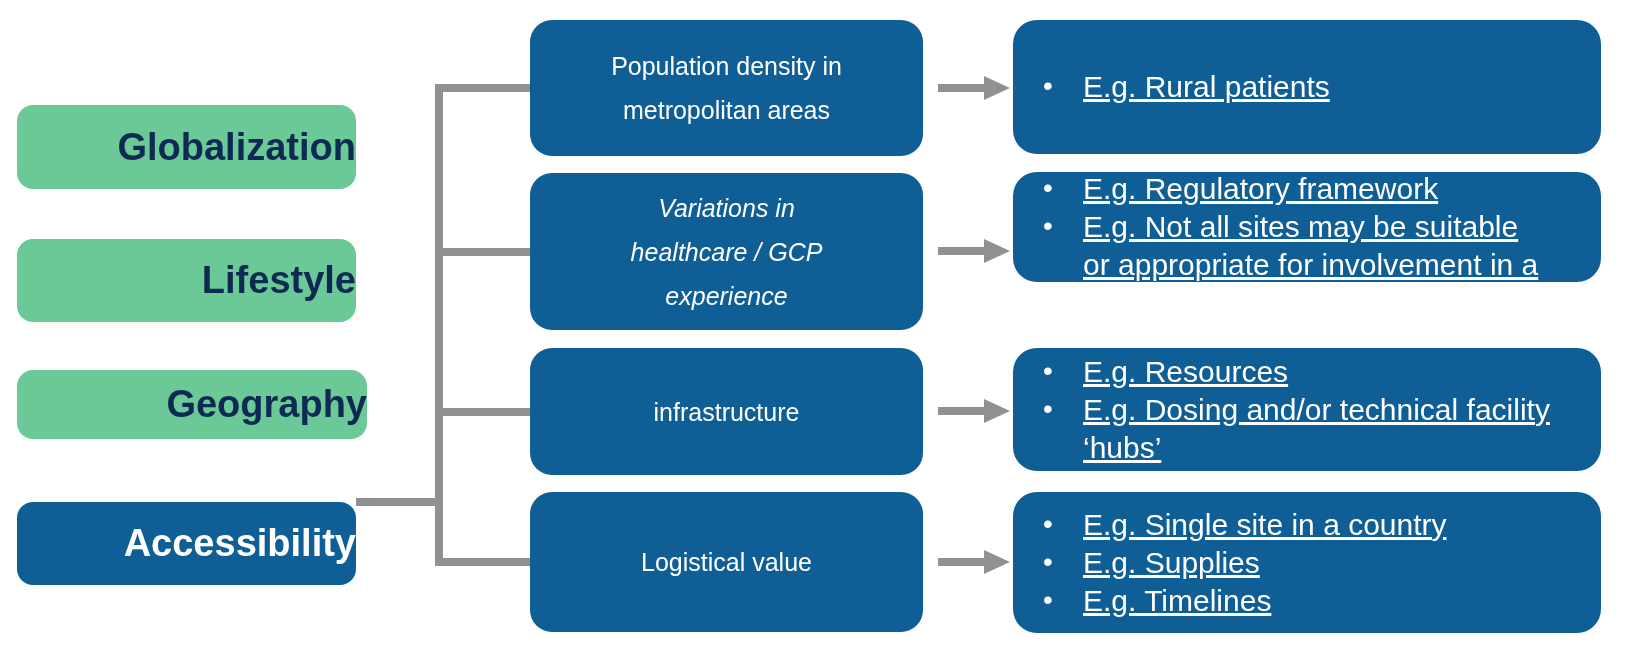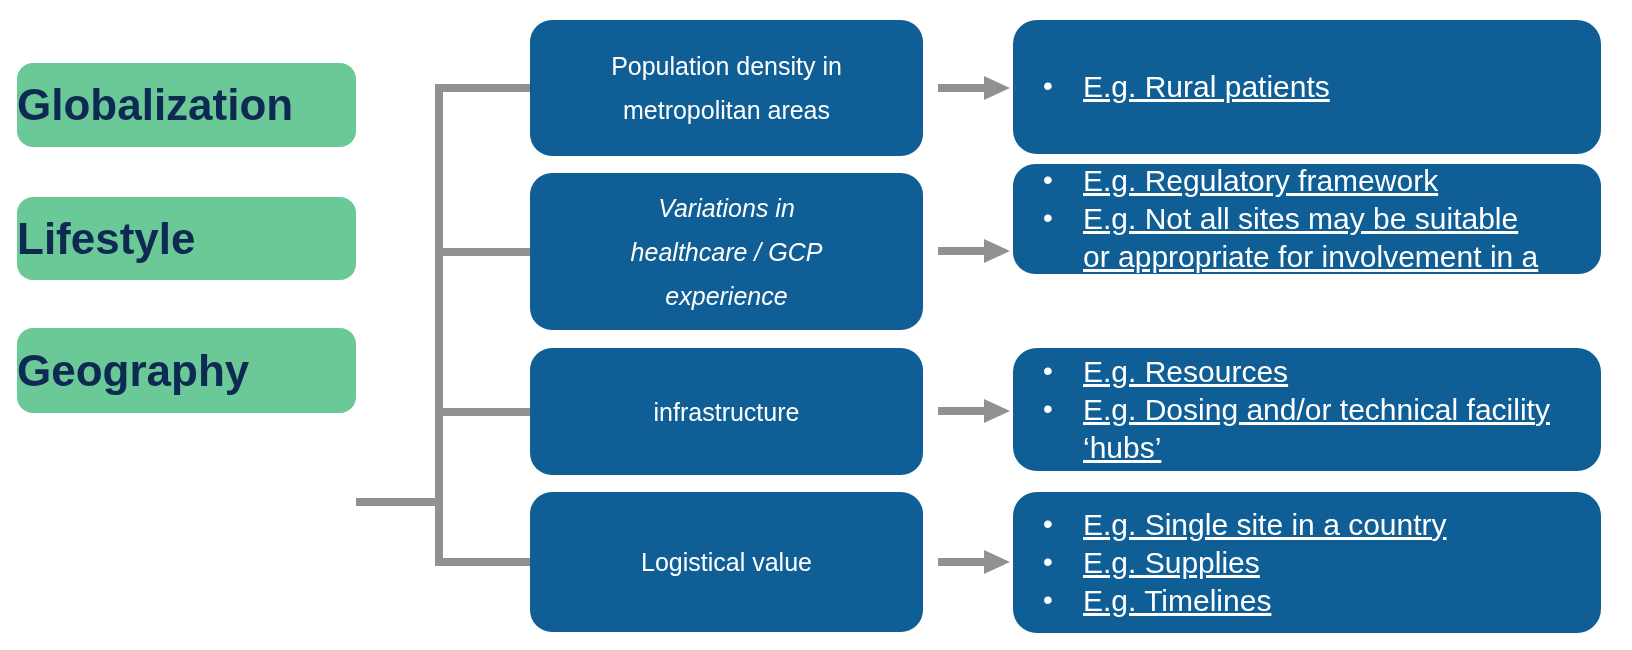--- a/index.html
+++ b/index.html
@@ -3,22 +3,22 @@
 <meta charset="utf-8">
 <style>
   html,body{margin:0;padding:0;background:#fff;}
   .canvas{
     position:relative;width:1632px;height:650px;background:#FFFFFF;
     font-family:"Liberation Sans",sans-serif;overflow:hidden;
   }
   
   .lbox{
     position:absolute;left:17px;width:339px;border-radius:16px;
-    display:flex;align-items:center;justify-content:flex-start;
-    font-weight:bold;font-size:44px;letter-spacing:0;
+    display:flex;align-items:center;justify-content:flex-end;
+    font-weight:bold;font-size:38px;letter-spacing:0;margin-top:42px;
   }
   .lbox.green{background:#6BC997;color:#0F2A52;}
   .lbox.blue{background:#0F5E95;color:#FFFFFF;}
   
   .mbox{
     position:absolute;left:530px;width:393px;background:#0F5E95;color:#FFFFFF;
     border-radius:22px;display:flex;align-items:center;justify-content:center;
     text-align:center;font-size:25px;line-height:44px;
   }
   
@@ -45,22 +45,25 @@
 <body>
 
 <div class="canvas">
 
   <div class="lbox green" style="top:63px;height:84px;">
     <span>Globalization</span>
   </div>
   <div class="lbox green" style="top:197px;height:83px;">
     <span>Lifestyle</span>
   </div>
-  <div class="lbox green" style="top:328px;height:85px;">
+  <div class="lbox green" style="top:328px;height:69px;padding-left:11px;">
     <span>Geography</span>
+  </div>
+  <div class="lbox blue" style="top:460px;height:83px;">
+    <span>Accessibility</span>
   </div>
 
   <div class="conn" style="left:356px;top:498px;width:87px;height:8px;"></div>
   <div class="conn" style="left:435px;top:84px;width:8px;height:482px;"></div>
   <div class="conn" style="left:435px;top:84px;width:95px;height:8px;"></div>
   <div class="conn" style="left:435px;top:248px;width:95px;height:8px;"></div>
   <div class="conn" style="left:435px;top:408px;width:95px;height:8px;"></div>
   <div class="conn" style="left:435px;top:558px;width:95px;height:8px;"></div>
 
   <div class="mbox" style="top:20px;height:136px;">
@@ -85,21 +88,21 @@
     <div>
       <span class="ln">Variations in</span>
       <span class="ln">healthcare / GCP</span>
       <span class="ln">experience</span>
     </div>
   </div>
   <div class="arrow" style="top:239px;">
     <div class="shaft"></div>
     <div class="head"></div>
   </div>
-  <div class="rbox" style="top:164px;height:110px;border-radius:22px;">
+  <div class="rbox" style="top:172px;height:110px;">
     <ul class="elist">
       <li>
         <span class="ln">E.g. Regulatory framework</span>
       </li>
       <li>
         <span class="ln">E.g. Not all sites may be suitable</span>
         <span class="ln">or appropriate for involvement in a</span>
       </li>
     </ul>
   </div>

